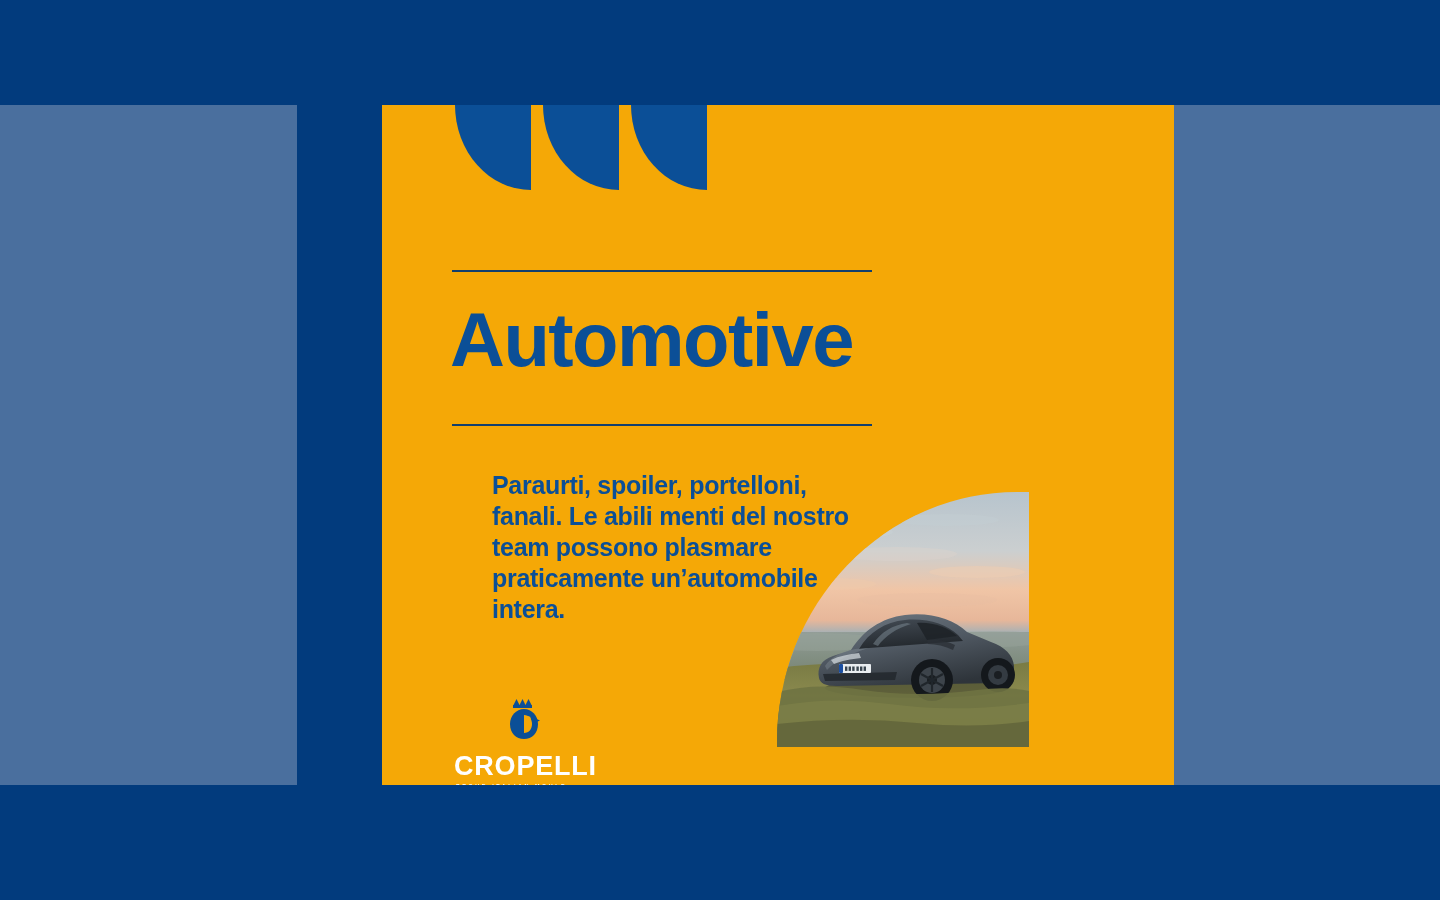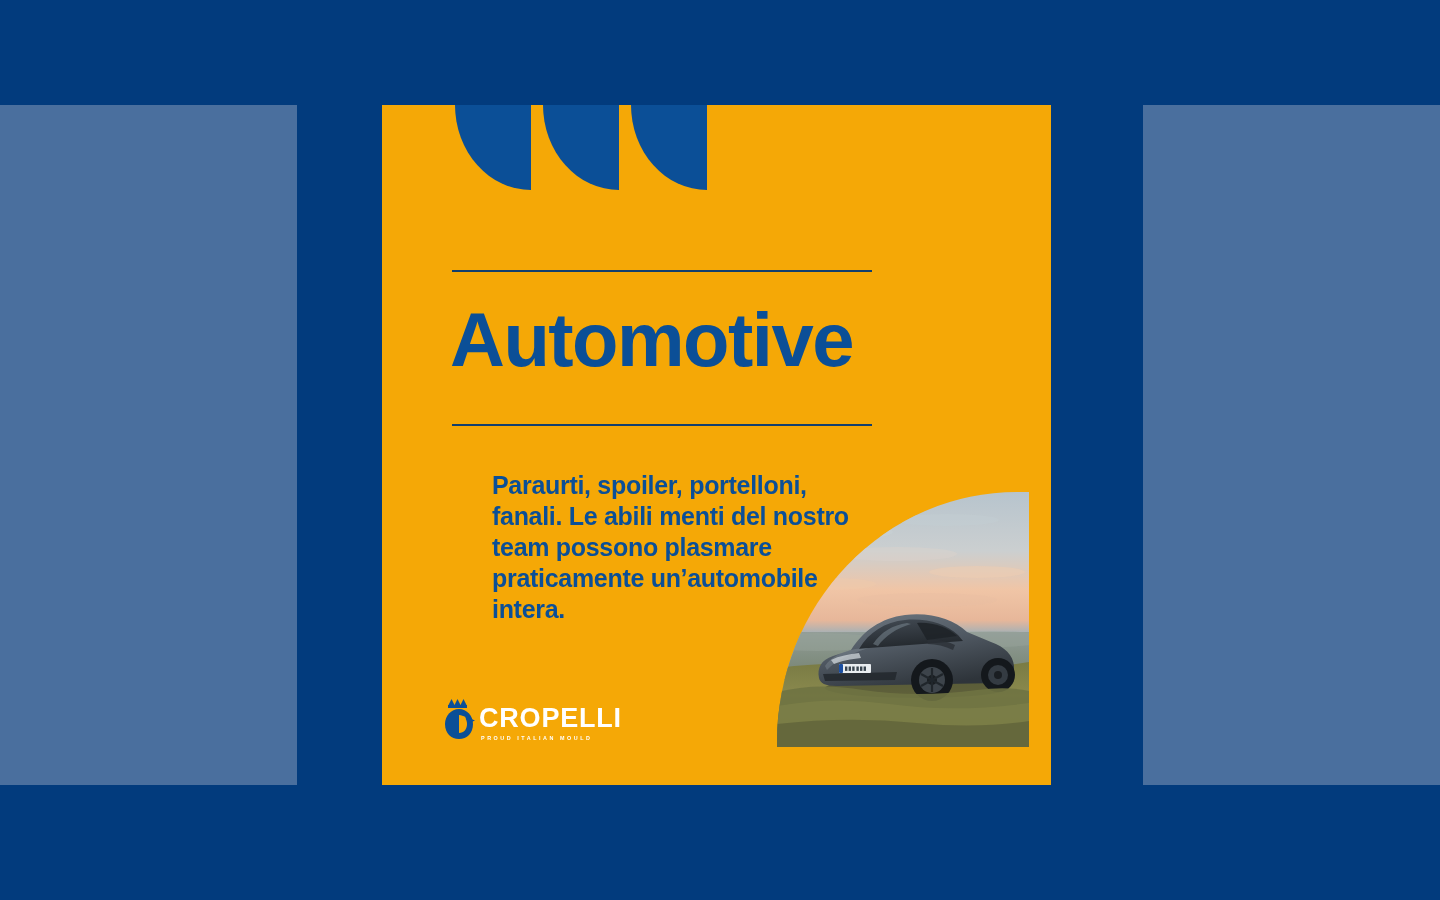--- a/index.html
+++ b/index.html
@@ -16,21 +16,21 @@
     top:105px; height:680px;
     background:#4a6f9e;
   }
   .bg-panel.left  { left:0;    width:297px; }
   .bg-panel.right { left:1143px; width:297px; }
 
   
   .card {
     position:absolute;
     left:382px; top:105px;
-    width:669px; height:680px;
+    width:792px; height:680px;
     background:#f5a806;
     overflow:hidden;
     padding-left:38px;
   }
 
   
   .petals {
     position:absolute;
     left:73px; top:-18px;
     display:flex;
@@ -83,23 +83,24 @@
     left:395px; top:387px;
     width:252px; height:255px;
     border-top-left-radius:240px 250px;
     overflow:hidden;
   }
   .photo svg { display:block; width:100%; height:100%; }
 
   
   .logo {
     position:absolute;
-    left:60px; top:589px;
+    left:72px; top:589px;
     display:flex;
     align-items:center;
+    flex-direction:column;
   }
   .logo-mark {
     position:relative;
     width:34px; height:48px;
     margin-right:3px;
   }
   .logo-mark svg { display:block; }
   .logo-text {
     display:flex;
     flex-direction:column;

